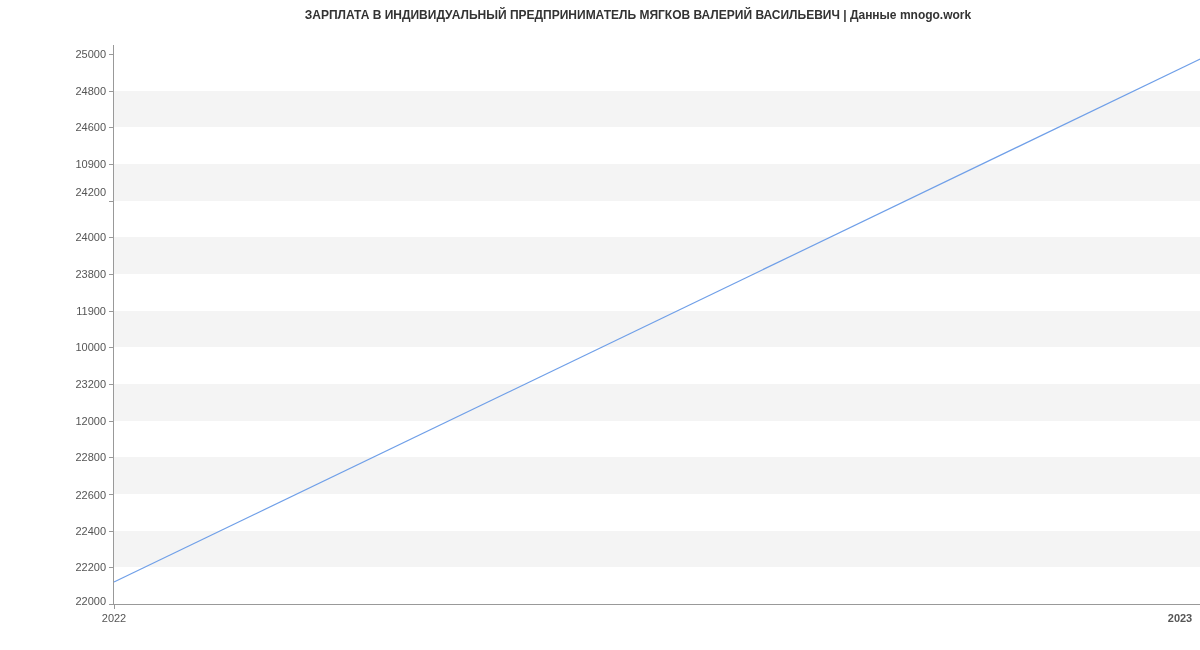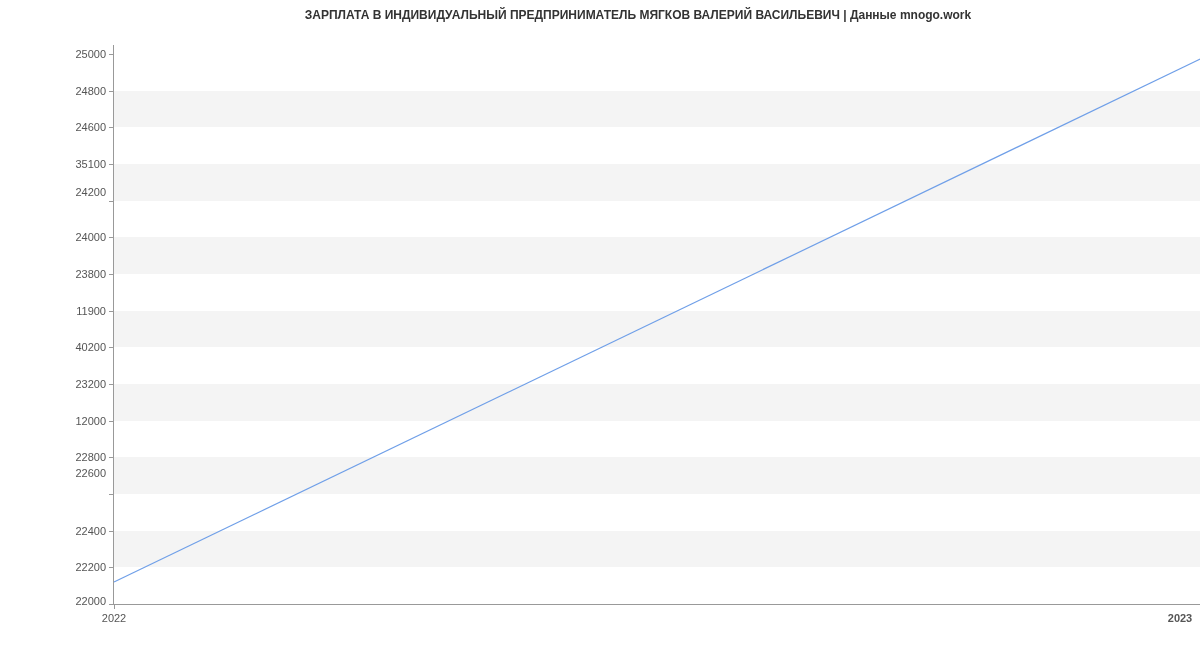--- a/index.html
+++ b/index.html
@@ -103,39 +103,39 @@
     <svg class="line" id="line-svg" preserveAspectRatio="none" viewBox="0 0 1104 559">
       <polyline id="series" class="series-line" stroke="#6f9fe8" points="0,537.0065573770491 1104,5.498360655737656"></polyline>
     </svg>
   <div class="tick-left" style="top: 559px;"></div>
       <div class="ylab" style="top: 556px;">22000</div>
       <div class="tick-left" style="top: 522.344px;"></div>
       <div class="ylab" style="top: 522.344px;">22200</div>
       <div class="tick-left" style="top: 485.689px;"></div>
       <div class="ylab" style="top: 485.689px;">22400</div>
       <div class="tick-left" style="top: 449.033px;"></div>
-      <div class="ylab" style="top: 428px;">22600</div>
+      <div class="ylab" style="top: 450px;">22600</div>
       <div class="tick-left" style="top: 412.377px;"></div>
       <div class="ylab" style="top: 412.377px;">22800</div>
       <div class="tick-left" style="top: 375.721px;"></div>
       <div class="ylab" style="top: 375.721px;">12000</div>
       <div class="tick-left" style="top: 339.066px;"></div>
       <div class="ylab" style="top: 339.066px;">23200</div>
       <div class="tick-left" style="top: 302.41px;"></div>
-      <div class="ylab" style="top: 302.41px;">40200</div>
+      <div class="ylab" style="top: 302.41px;">10000</div>
       <div class="tick-left" style="top: 265.754px;"></div>
       <div class="ylab" style="top: 265.754px;">11900</div>
       <div class="tick-left" style="top: 229.098px;"></div>
       <div class="ylab" style="top: 229.098px;">23800</div>
       <div class="tick-left" style="top: 192.443px;"></div>
       <div class="ylab" style="top: 192.443px;">24000</div>
       <div class="tick-left" style="top: 155.787px;"></div>
       <div class="ylab" style="top: 147px;">24200</div>
       <div class="tick-left" style="top: 119.131px;"></div>
-      <div class="ylab" style="top: 119.131px;">35100</div>
+      <div class="ylab" style="top: 119.131px;">10900</div>
       <div class="tick-left" style="top: 82.4754px;"></div>
       <div class="ylab" style="top: 82.4754px;">24600</div>
       <div class="tick-left" style="top: 45.8197px;"></div>
       <div class="ylab" style="top: 45.8197px;">24800</div>
       <div class="tick-left" style="top: 9.16393px;"></div>
       <div class="ylab" style="top: 9.16393px;">25000</div>
       <div class="tick-bottom" style="left: 0px;"></div>
       <div class="xlab" style="left: 0px;">2022</div>
       <div class="tick-bottom" style="left: 1104px;"></div>
       <div class="xlab" style="left: 1066px; font-weight: bold;">2023</div>

